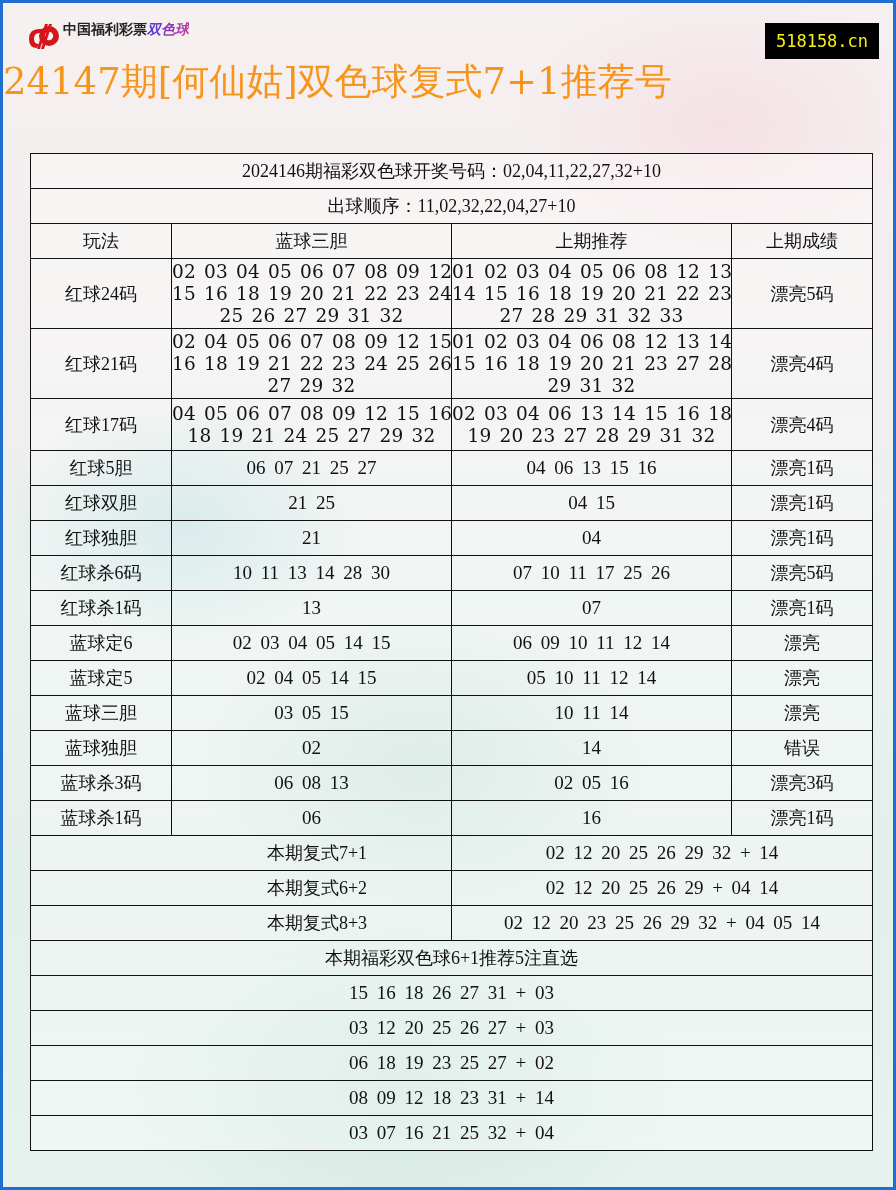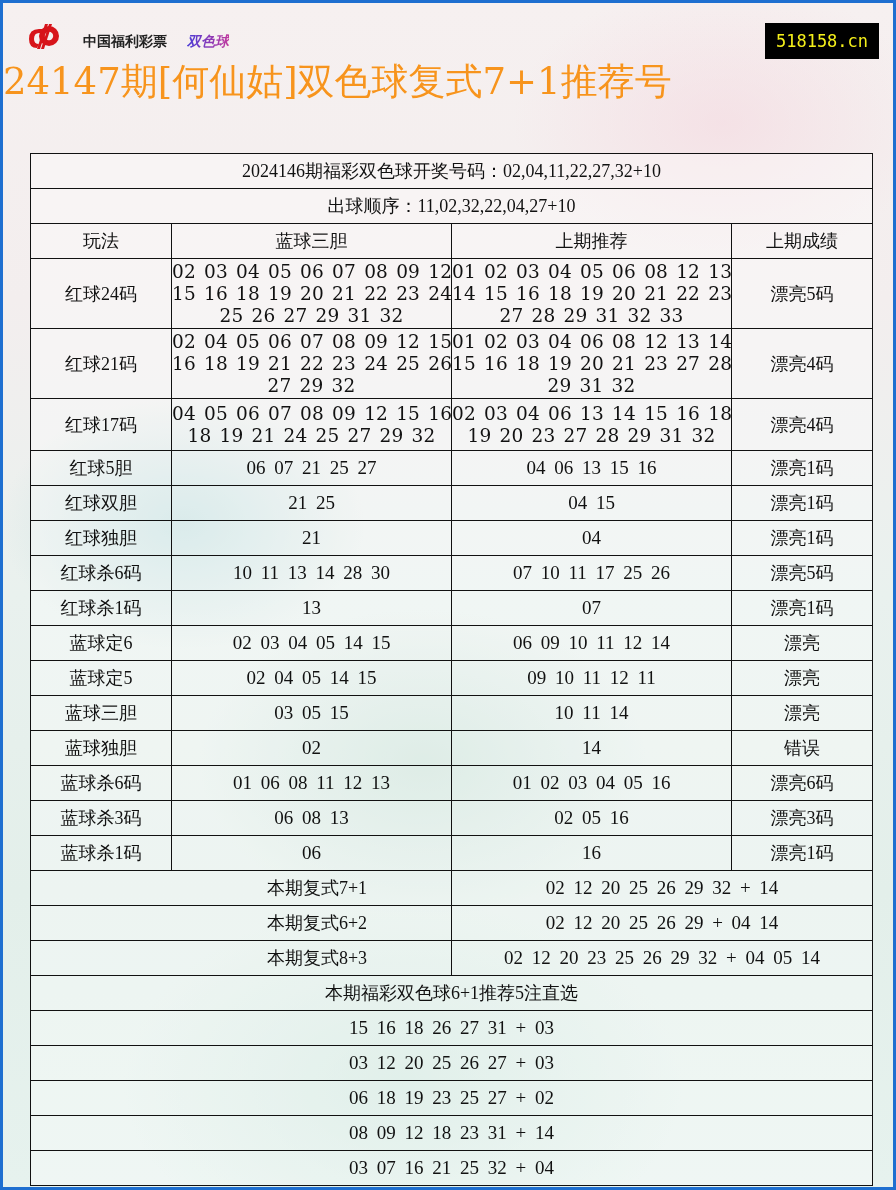--- a/index.html
+++ b/index.html
@@ -14,21 +14,21 @@
     background:
       radial-gradient(ellipse 300px 200px at 720px 120px, rgba(244,214,222,0.55), transparent 70%),
       radial-gradient(ellipse 260px 180px at 180px 520px, rgba(168,212,214,0.55), transparent 70%),
       radial-gradient(ellipse 320px 220px at 420px 760px, rgba(180,214,200,0.5), transparent 70%),
       radial-gradient(ellipse 400px 260px at 400px 1080px, rgba(196,226,214,0.6), transparent 70%),
       linear-gradient(180deg, #f6f0f0 0%, #f3eeee 25%, #e9f1ee 50%, #e3efea 75%, #e6f2ee 100%);
     overflow: hidden;
   }
   .logo {
     position: absolute; left: 20px; top: 18px; height: 30px;
-    display: flex; align-items: flex-end; gap: 20px;
+    display: flex; align-items: flex-start; gap: 0;
   }
   .logo-mark { width: 40px; height: 30px; }
   .logo-text1 {
     font-family: "DejaVu Sans", sans-serif; font-weight: bold; font-size: 14px; color: #222;
     letter-spacing: 0px;
   }
   .logo-text2 {
     font-family: "DejaVu Sans", sans-serif; font-weight: bold; font-style: italic; font-size: 14px;
     background: linear-gradient(90deg, #4a3bd6, #c0399e);
     -webkit-background-clip: text; background-clip: text; color: transparent;
@@ -180,42 +180,36 @@
       </tr>
       <tr>
         <td class="label">蓝球定6</td>
         <td class="nums">02 03 04 05 14 15</td>
         <td class="nums">06 09 10 11 12 14</td>
         <td class="label">漂亮</td>
       </tr>
       <tr>
         <td class="label">蓝球定5</td>
         <td class="nums">02 04 05 14 15</td>
-        <td class="nums">09 10 11 12 11</td>
+        <td class="nums">05 10 11 12 14</td>
         <td class="label">漂亮</td>
       </tr>
       <tr>
         <td class="label">蓝球三胆</td>
         <td class="nums">03 05 15</td>
         <td class="nums">10 11 14</td>
         <td class="label">漂亮</td>
       </tr>
       <tr>
         <td class="label">蓝球独胆</td>
         <td class="nums">02</td>
         <td class="nums">14</td>
         <td class="label">错误</td>
       </tr>
       <tr>
-        <td class="label">蓝球杀6码</td>
-        <td class="nums">01 06 08 11 12 13</td>
-        <td class="nums">01 02 03 04 05 16</td>
-        <td class="label">漂亮6码</td>
-      </tr>
-      <tr>
         <td class="label">蓝球杀3码</td>
         <td class="nums">06 08 13</td>
         <td class="nums">02 05 16</td>
         <td class="label">漂亮3码</td>
       </tr>
       <tr>
         <td class="label">蓝球杀1码</td>
         <td class="nums">06</td>
         <td class="nums">16</td>
         <td class="label">漂亮1码</td>

